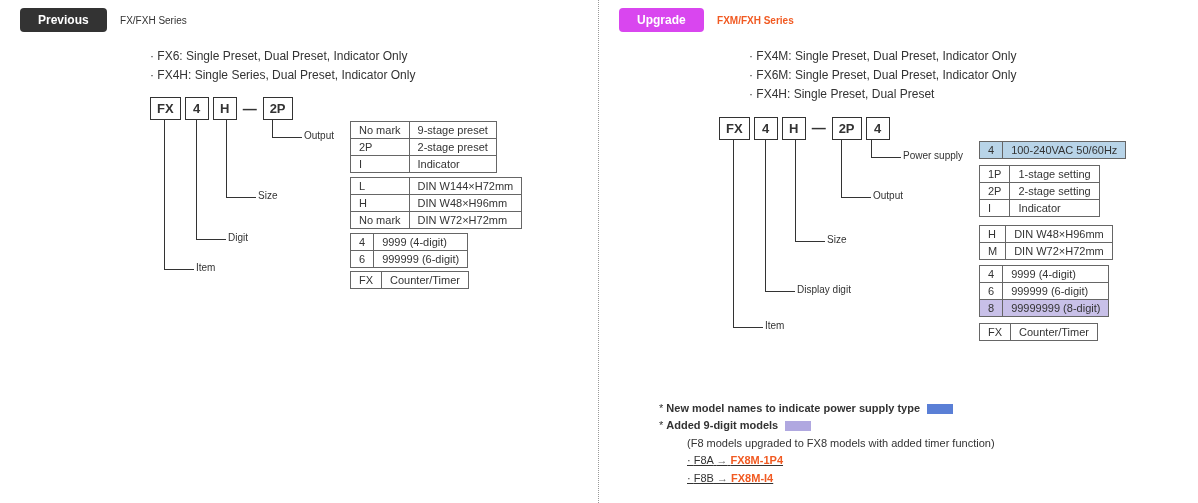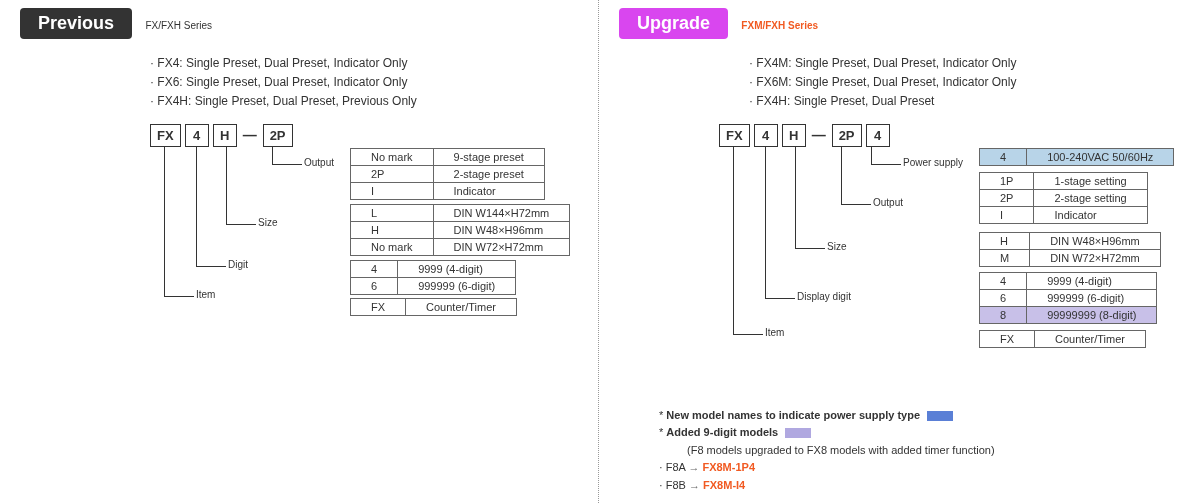--- a/index.html
+++ b/index.html
@@ -1,62 +1,61 @@
 <!DOCTYPE html>
 <html><head>
 <meta charset="utf-8">
 <style>
 * { box-sizing: border-box; margin: 0; padding: 0; }
 body { font-family: Arial, sans-serif; font-size: 12px; color: #333; background: #fff; width: 1198px; height: 503px; position: relative; }
 .container { display: flex; height: 100%; }
 .col { padding: 8px 20px; position: relative; }
 .col-left { width: 598px; }
 .col-right { width: 598px; border-left: 1px dotted #999; }
-.badge { display: inline-block; padding: 5px 18px; border-radius: 4px; color: #fff; font-size: 18px; font-weight: bold; }
+.badge { display: inline-block; padding: 5px 18px; border-radius: 4px; color: #fff; font-size: 12px; font-weight: bold; }
 .badge-dark { background: #333; }
 .badge-orange { background: #d946ef; }
 .series-title { display: inline-block; font-size: 10px; margin-left: 10px; font-weight: normal; vertical-align: middle; }
 .orange { color: #f15a22; font-weight: bold; }
 .bullets { margin: 15px 0 10px 130px; }
 .bullets li { list-style: none; line-height: 1.6; font-size: 12px; }
 .bullets li::before { content: "· "; }
 .diagram { position: relative; margin-left: 130px; margin-top: 12px; }
 .code-boxes { display: flex; gap: 4px; align-items: center; }
 .cbox { border: 1px solid #333; padding: 3px 6px; font-weight: bold; font-size: 13px; background: #fff; min-width: 24px; text-align: center; }
 .dash { font-weight: bold; font-size: 14px; padding: 0 2px; }
 .branch-label { position: absolute; font-size: 10px; }
 .spec-table { position: absolute; border-collapse: collapse; font-size: 11px; }
-.spec-table td { border: 1px solid #666; padding: 2px 20px; white-space: nowrap; }
+.spec-table td { border: 1px solid #666; padding: 2px 8px; white-space: nowrap; }
 .hl-blue { background: #b8d4e8; }
 .hl-lav { background: #c8c0e8; }
 .line-v { position: absolute; width: 1px; background: #333; }
 .line-h { position: absolute; height: 1px; background: #333; }
 .notes { margin: 260px 0 0 40px; font-size: 11px; line-height: 1.6; }
 .notes .note-line::before { content: "* "; }
-.notes .sub { margin-left: 0; }
+.notes .sub { margin-left: 28px; text-decoration: underline; }
 .notes .sub::before { content: "· "; }
 .swatch { display: inline-block; width: 26px; height: 10px; margin-left: 4px; vertical-align: middle; }
 .sw-blue { background: #5a7fd6; }
 .sw-lav { background: #b0a8e0; }
 .arrow { color: #666; }
 </style>
 </head>
 <body>
 
 <div class="container">
 
   <div class="col col-left">
     <div>
       <span class="badge badge-dark">Previous</span>
       <span class="series-title">FX/FXH Series</span>
     </div>
     <ul class="bullets">
-      <li>FX4:    Single Preset, Dual Preset, Indicator Only</li>
       <li>FX6:    Single Preset, Dual Preset, Indicator Only</li>
-      <li>FX4H: Single Preset, Dual Preset, Previous Only</li>
+      <li>FX4H: Single Series, Dual Preset, Indicator Only</li>
     </ul>
     <div class="diagram">
       <div class="code-boxes">
         <span class="cbox">FX</span>
         <span class="cbox">4</span>
         <span class="cbox">H</span>
         <span class="dash">—</span>
         <span class="cbox">2P</span>
       </div>
 

